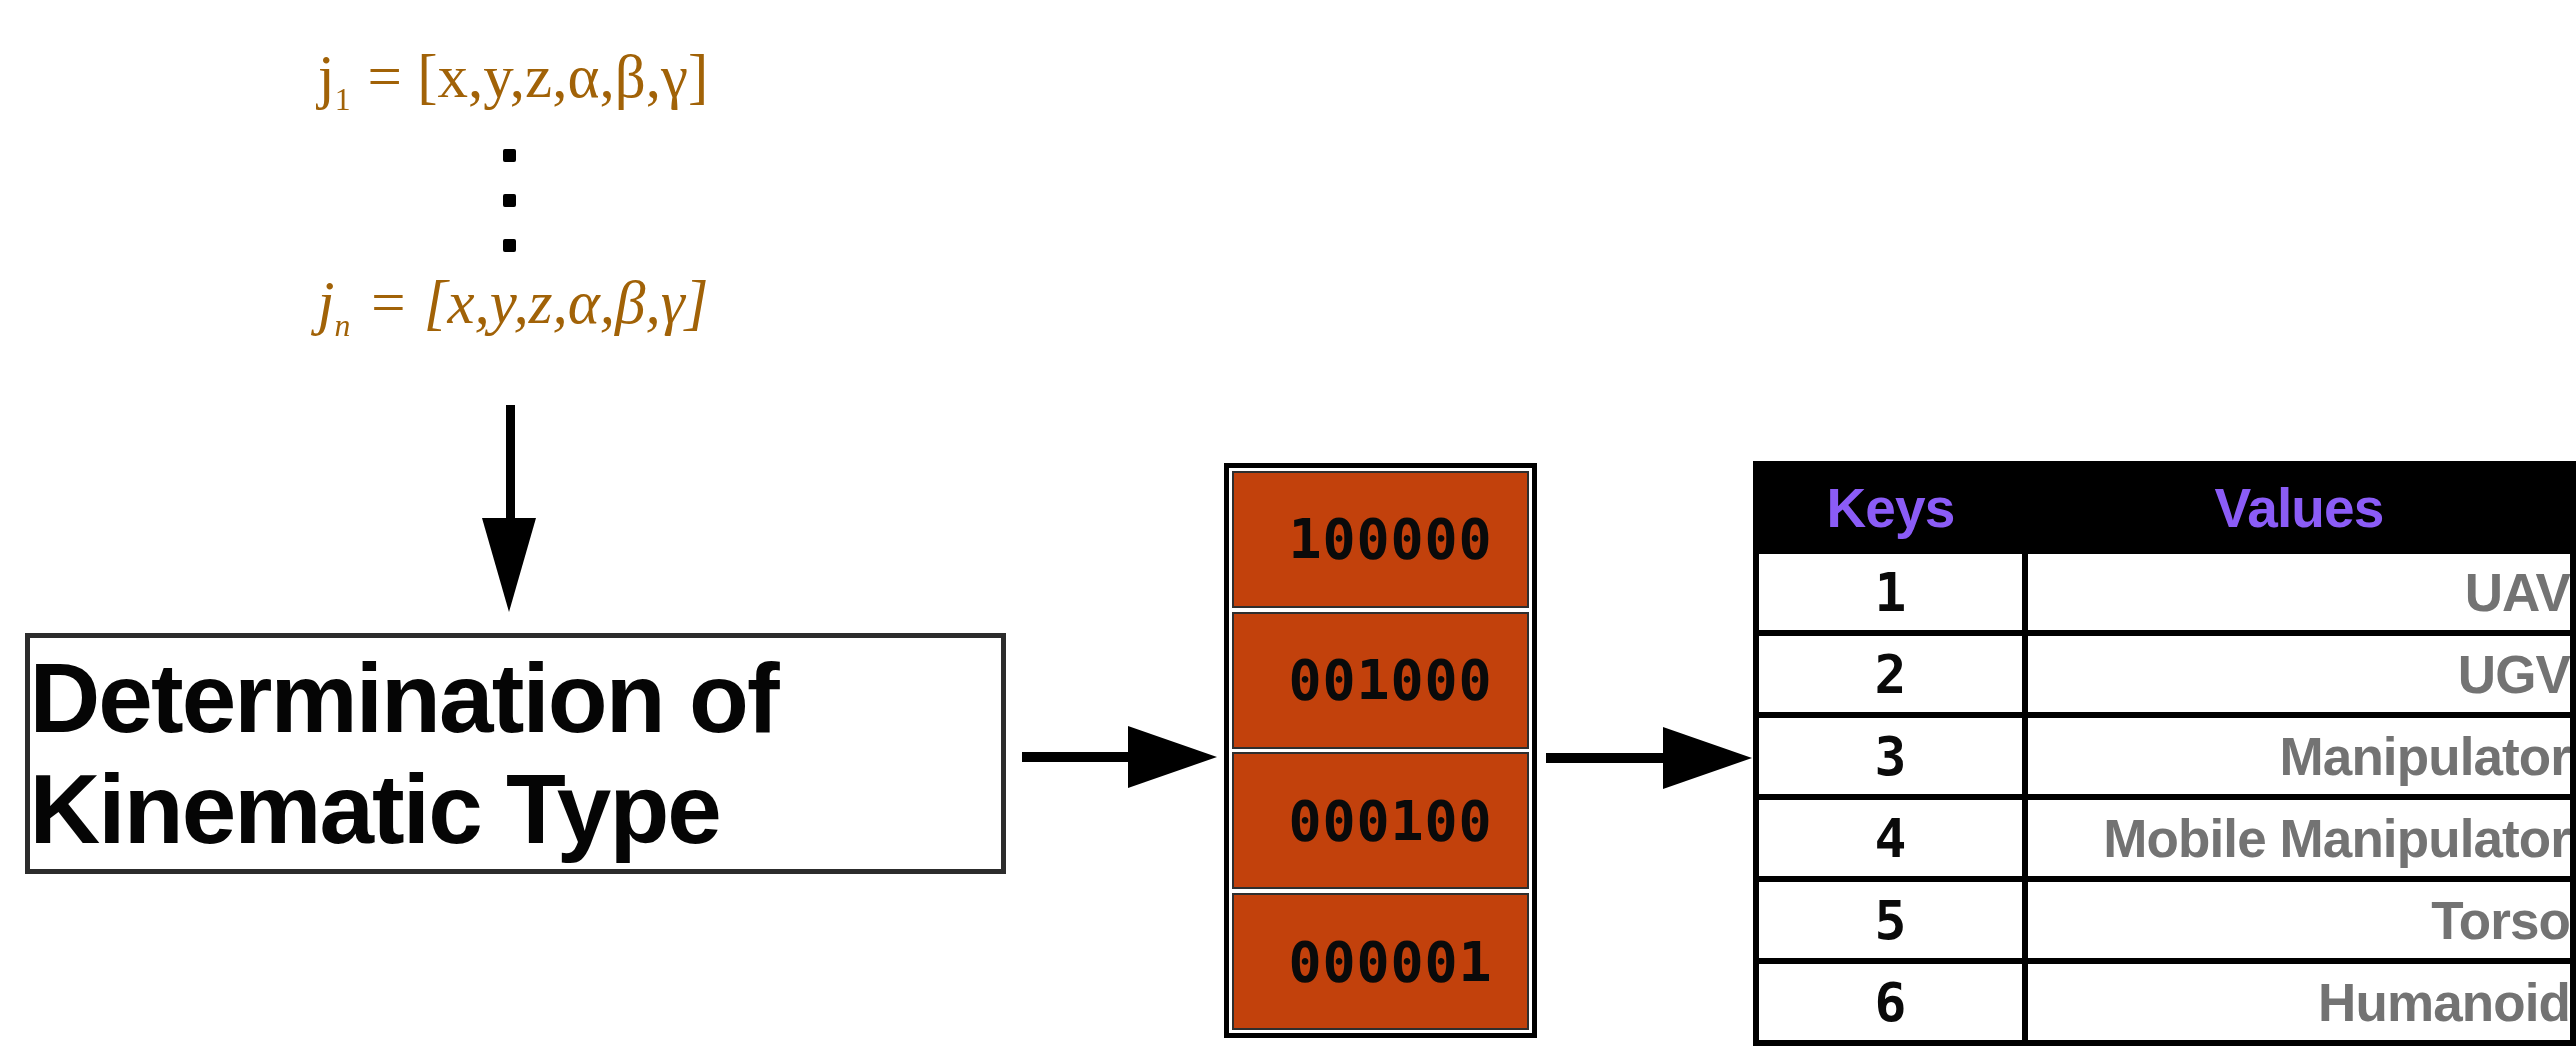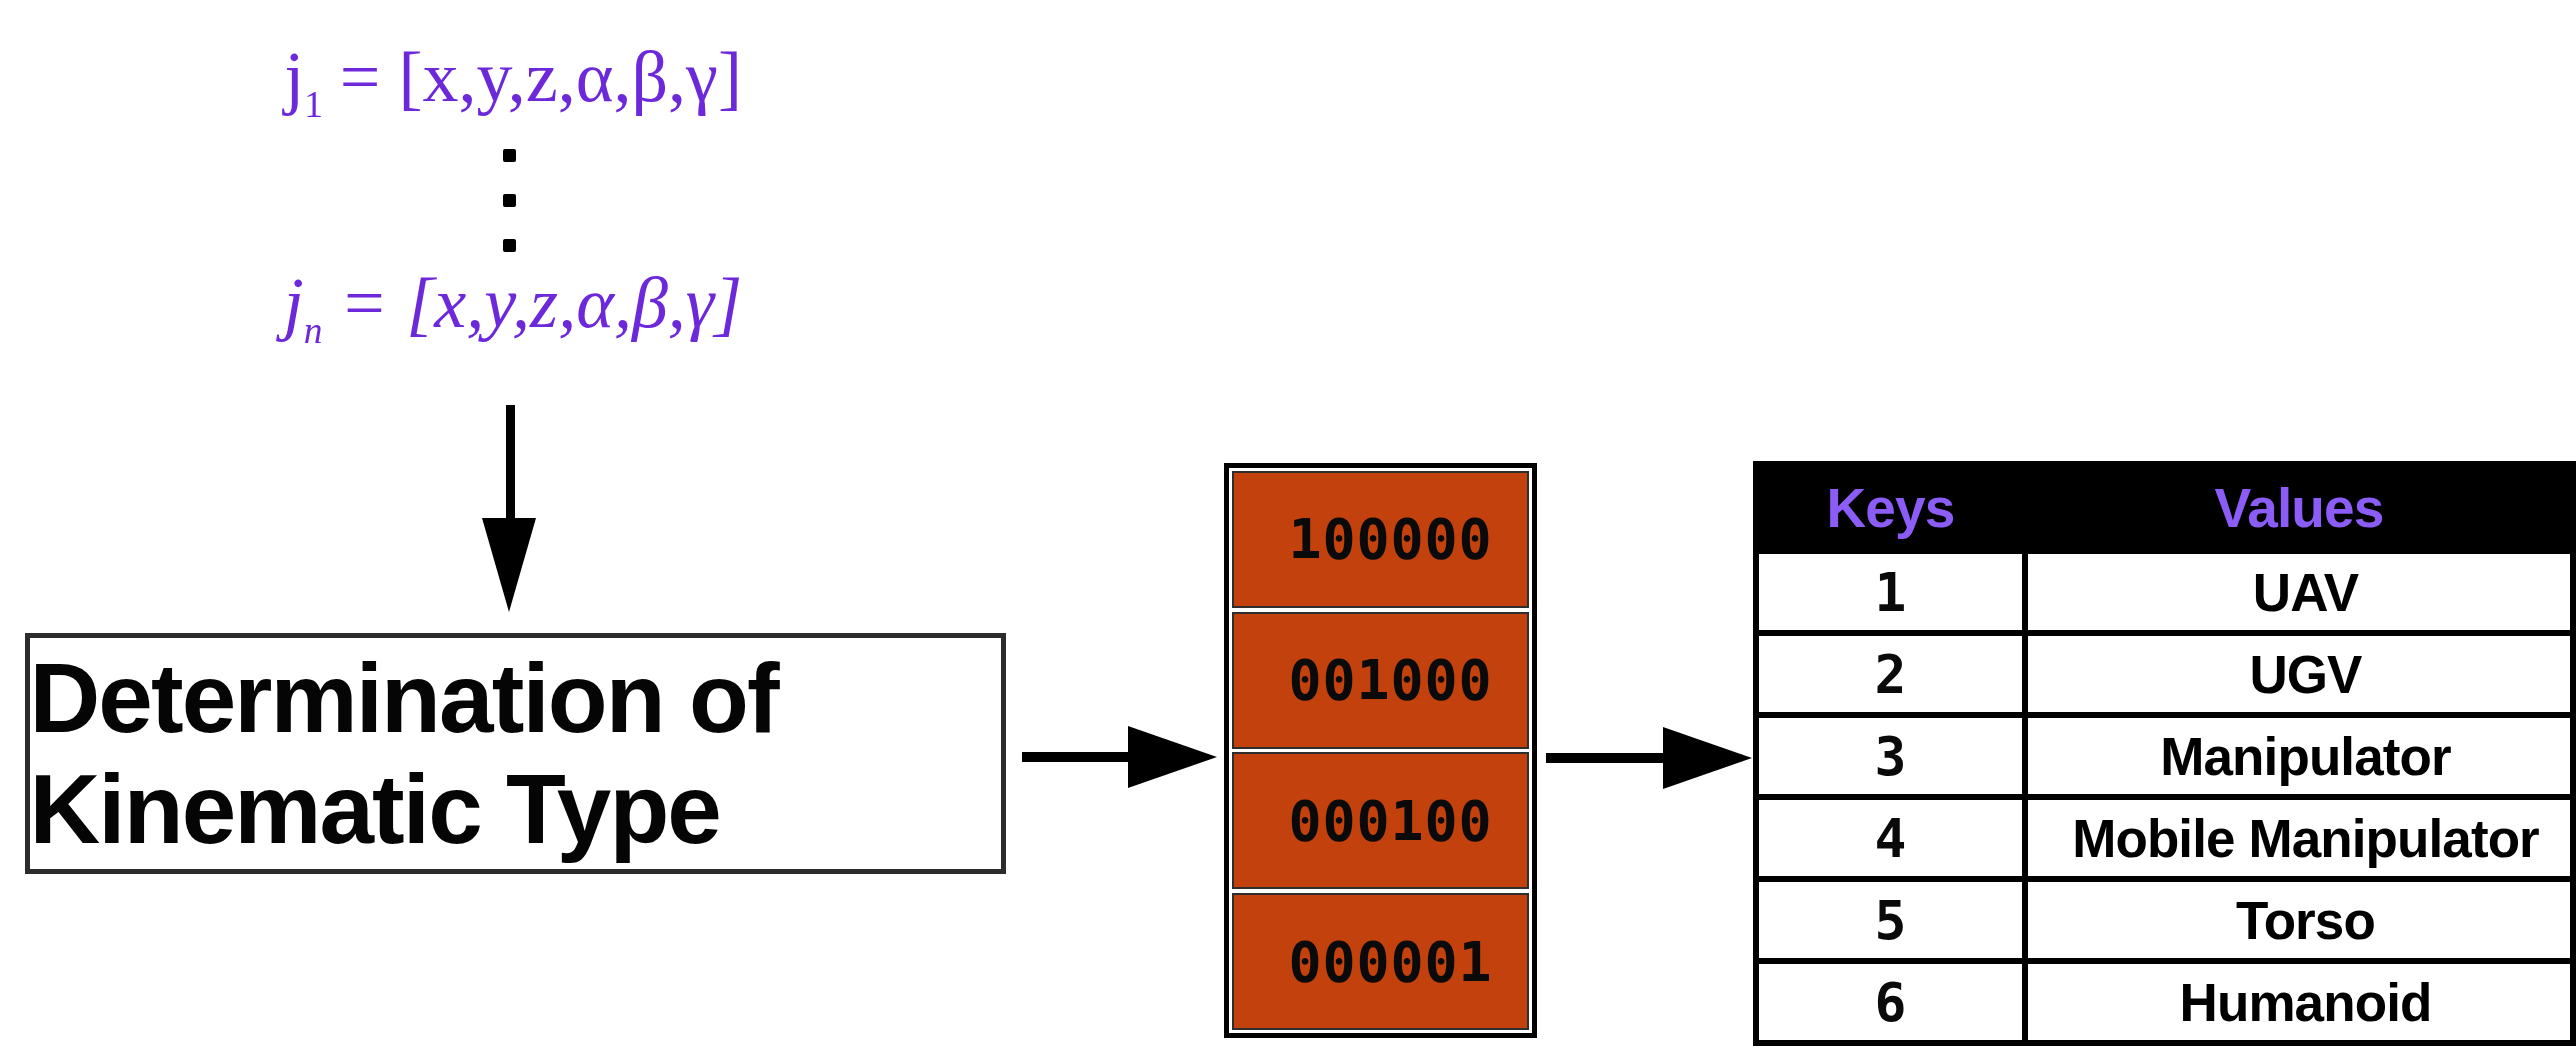--- a/index.html
+++ b/index.html
@@ -16,23 +16,23 @@
     font-family: "Liberation Sans", sans-serif;
   }
 
   
   .equation {
     position: absolute;
     left: 141px;
     width: 744px;
     text-align: center;
     white-space: nowrap;
-    color: #6d28d9;
+    color: #a16207;
     font-family: "Liberation Serif", serif;
-    font-size: 72px;
+    font-size: 61px;
     line-height: 132px;
   }
   .equation.eq1 { top: 11.3px; }
   .equation.eq2 { top: 237px; font-style: italic; }
   .eq-subscript {
     font-size: 0.52em;
     vertical-align: -0.42em;
     line-height: 0;
   }
   .eq-body { margin-left: 17px; }
@@ -173,26 +173,26 @@
     text-align: center;
   }
   .cell-key {
     text-align: center;
     font-family: "DejaVu Sans Mono", monospace;
     font-weight: bold;
     font-size: 53px;
     color: #0a0a0a;
   }
   .cell-value {
-    text-align: center;
+    text-align: right;
     padding-left: 13px !important;
     font-weight: bold;
     font-size: 53px;
     letter-spacing: -0.9px;
-    color: #000000;
+    color: #737373;
   }
 </style>
 </head>
 <body>
 
 <div class="figure">
 
   <div class="equation eq1">
     <span>j</span><sub class="eq-subscript">1</sub><span class="eq-body">= [x,y,z,α,β,γ]</span>
   </div>

